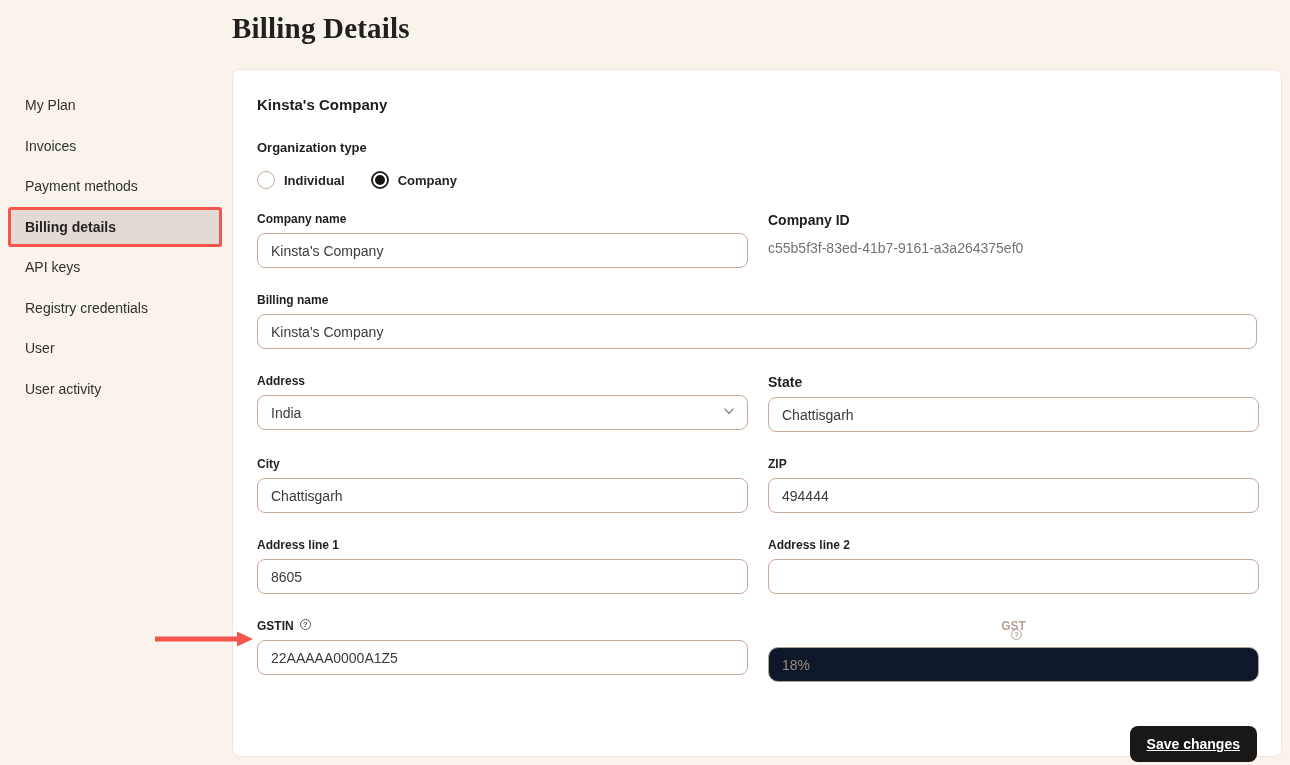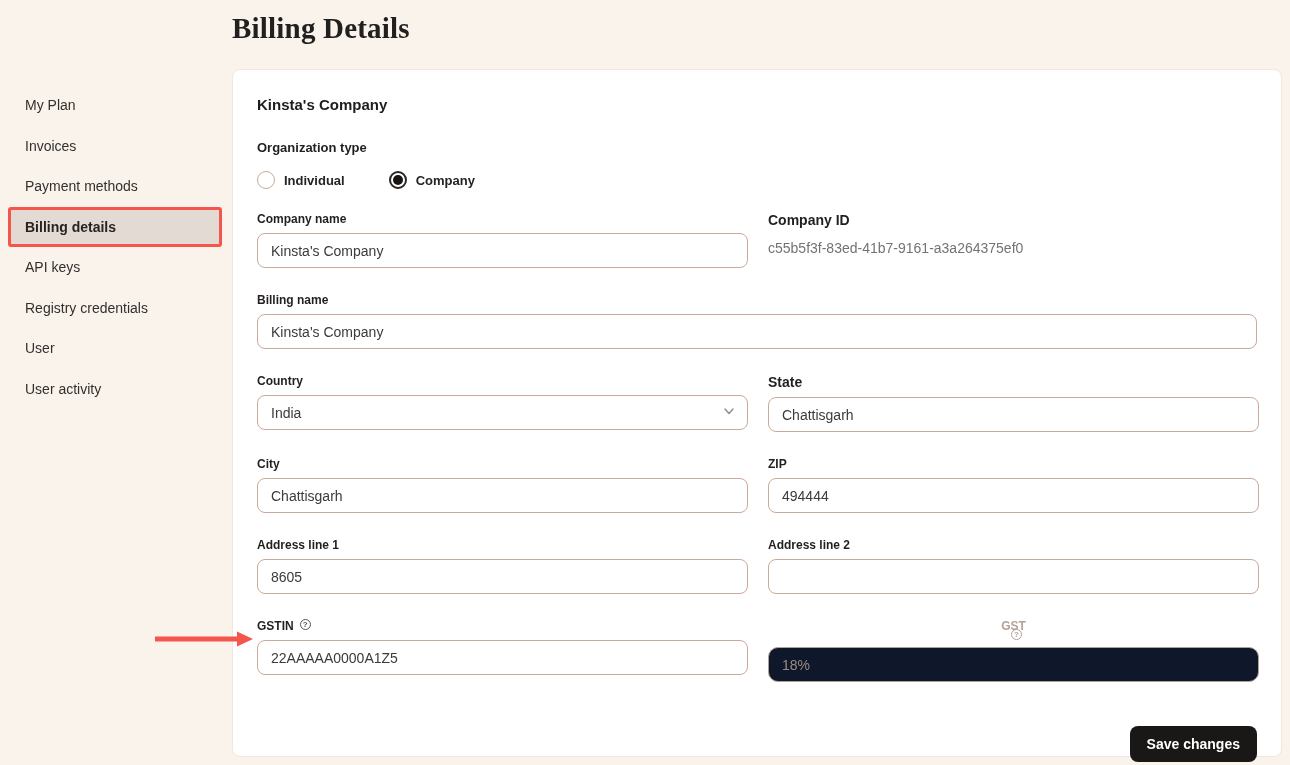--- a/index.html
+++ b/index.html
@@ -40,21 +40,21 @@
     position:absolute; left:232px; top:69px;
     width:1050px; height:688px;
     background:#ffffff;
     border:1px solid #f1e7e0;
     border-radius:8px;
     padding:24px 24px 0 24px;
   }
   .card-heading { font-size:15px; font-weight:700; color:#1f1d1b; margin-top:2px; }
   .section-label { font-size:13px; font-weight:700; color:#221f1e; margin-top:27px; }
   
-  .radio-row { display:flex; align-items:center; margin-top:16px;gap:18px; }
+  .radio-row { display:flex; align-items:center; margin-top:16px; }
   .radio-opt { display:flex; align-items:center; margin-right:26px; cursor:pointer; }
   .radio-circle {
     width:18px; height:18px; border-radius:50%;
     border:1px solid #c9aa9b; background:#fff;
     display:inline-flex; align-items:center; justify-content:center;
   }
   .radio-opt.selected .radio-circle { border:2px solid #2a2624; }
   .radio-dot { width:10px; height:10px; border-radius:50%; background:#171412; display:none; }
   .radio-opt.selected .radio-dot { display:block; }
   .radio-label { font-size:13px; font-weight:700; color:#262422; margin-left:9px; }
@@ -94,21 +94,21 @@
     margin-left:6px; margin-top:-4px; cursor:pointer;
   }
   .help-icon.muted { border-color:#b3a297; color:#b3a297; }
   
   .save-row { display:flex; justify-content:flex-end; margin-top:44px; }
   .save-btn {
     height:36px; padding:0 17px;
     background:#191817; color:#fff;
     font-size:14px; font-weight:700;
     font-family:"Liberation Sans", sans-serif;
-    border:none; border-radius:8px; cursor:pointer;
+    border:none; border-radius:8px; cursor:pointer;text-decoration:underline;
   }
   
   .annotation-arrow { position:absolute; left:152px; top:630px; }
 </style>
 </head>
 <body>
 
 <h1 class="page-title">Billing Details</h1>
 
 <nav class="sidebar">
@@ -150,21 +150,21 @@
     </div>
   </div>
 
   <div class="form-row">
     <div class="field-label">Billing name</div>
     <input class="text-input" type="text" value="Kinsta's Company" style="">
   </div>
 
   <div class="form-row two-col">
     <div>
-      <div class="field-label">Country</div>
+      <div class="field-label">Address</div>
       <div class="select-wrap">
         <input class="text-input" type="text" readonly="" value="India" style="">
         <svg class="chev" viewBox="0 0 10 7">
           <polyline points="1,1 5,5.5 9,1" fill="none" stroke="#8a8a8a" stroke-width="1.4" stroke-linecap="round"></polyline>
         </svg>
       </div>
     </div>
     <div>
       <div class="field-label big" style="margin-bottom:7px;">State</div>
       <input class="text-input" type="text" value="Chattisgarh" style="">

